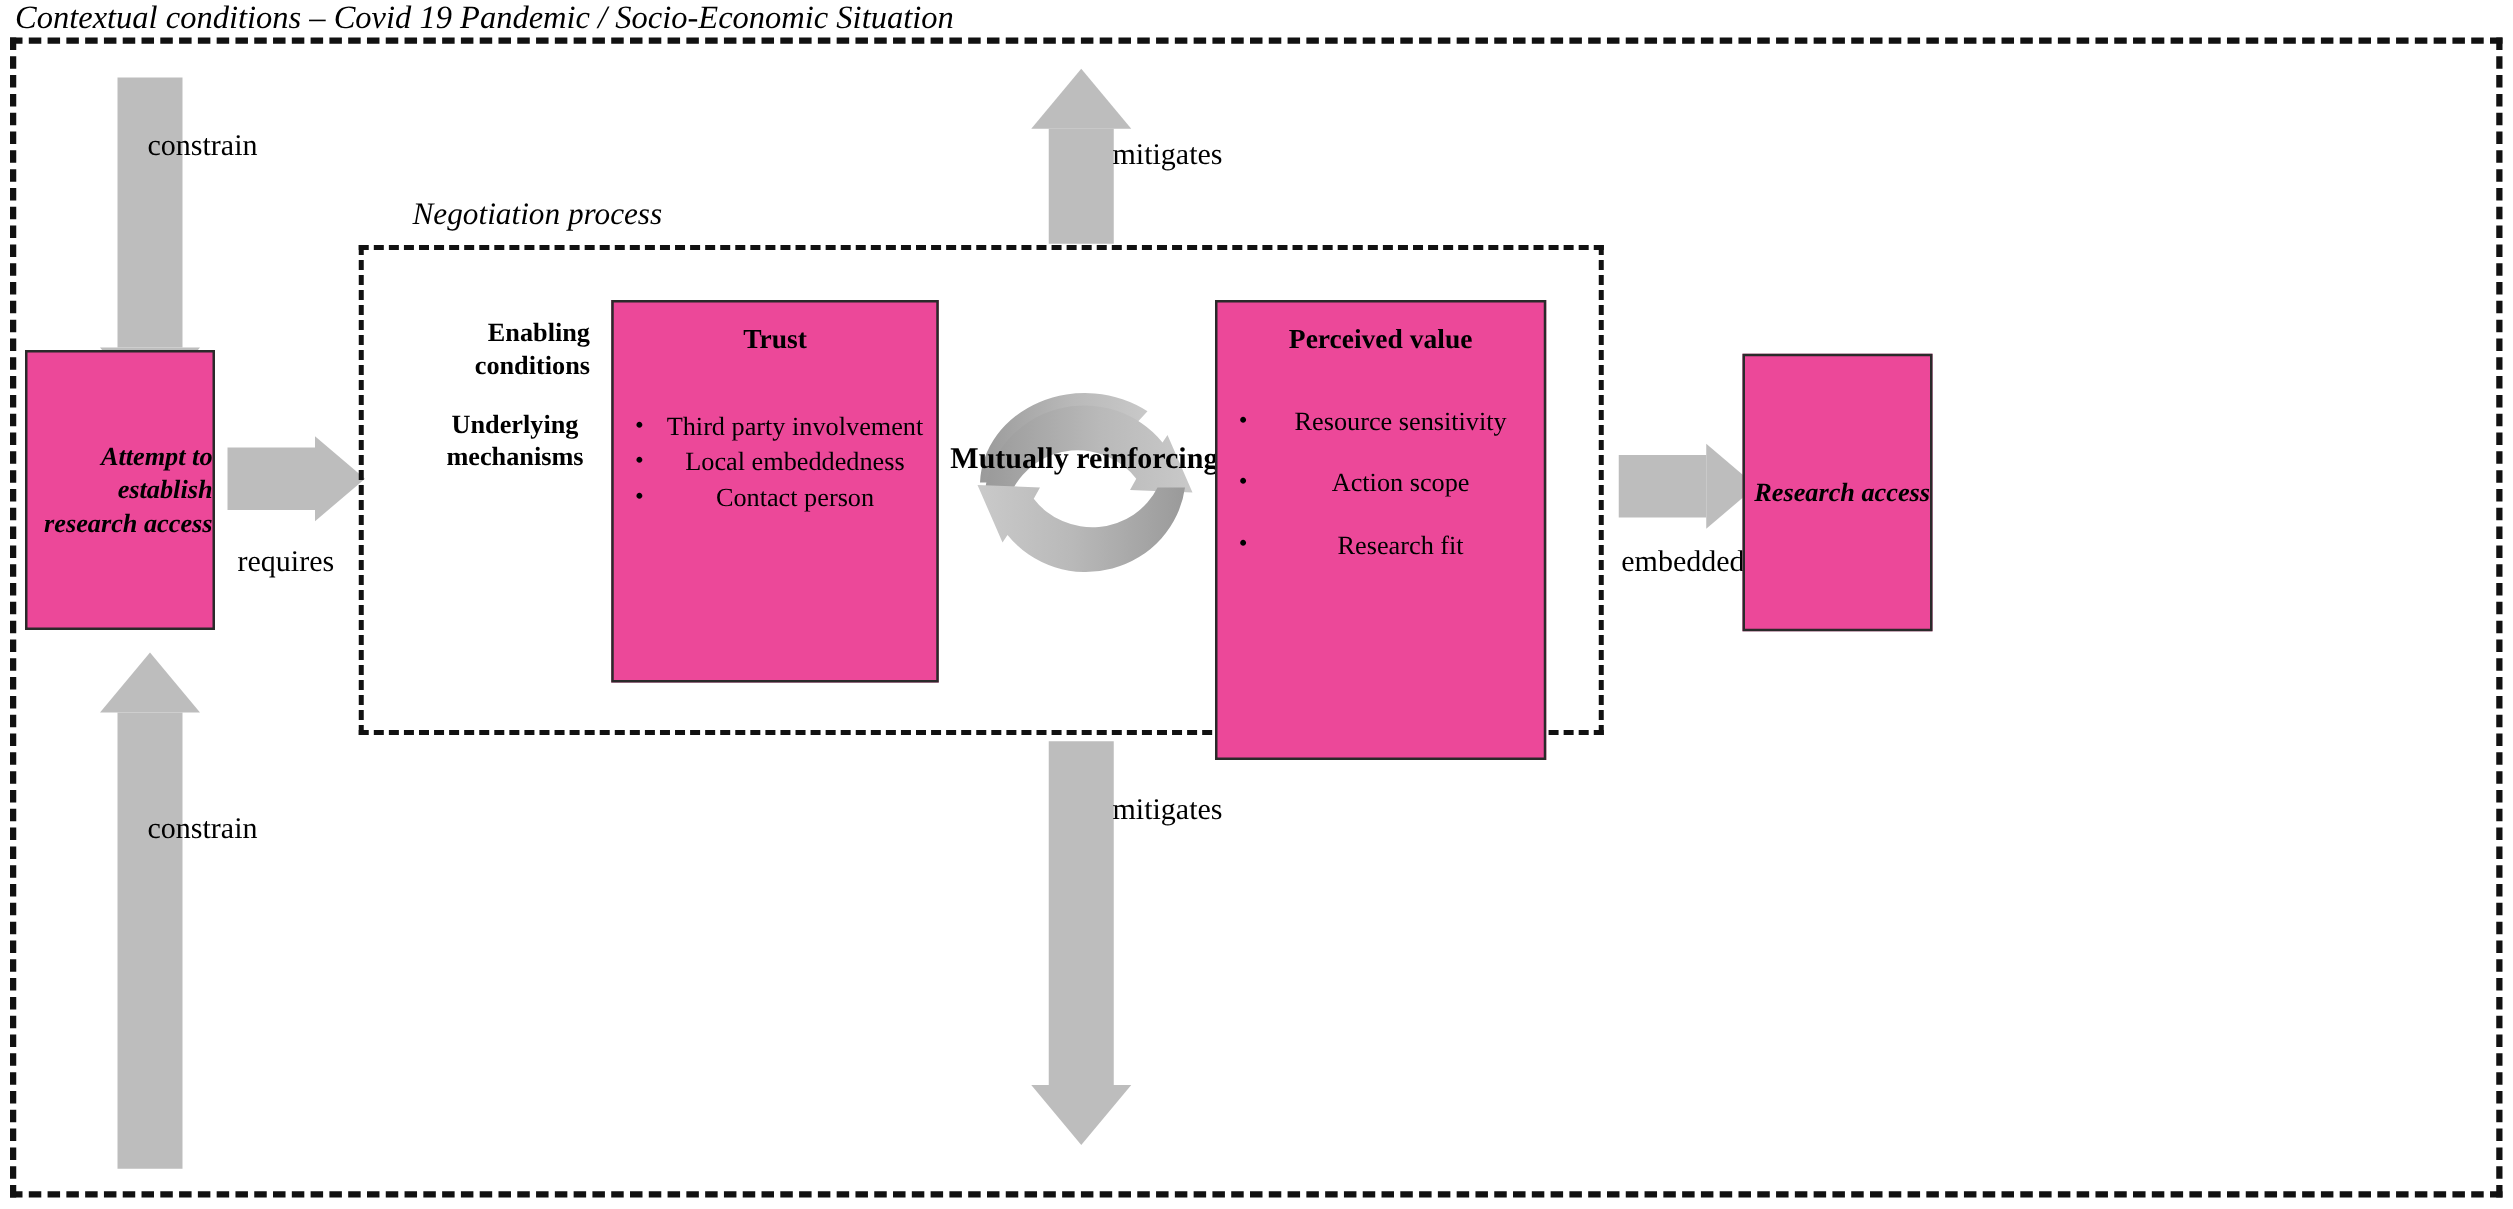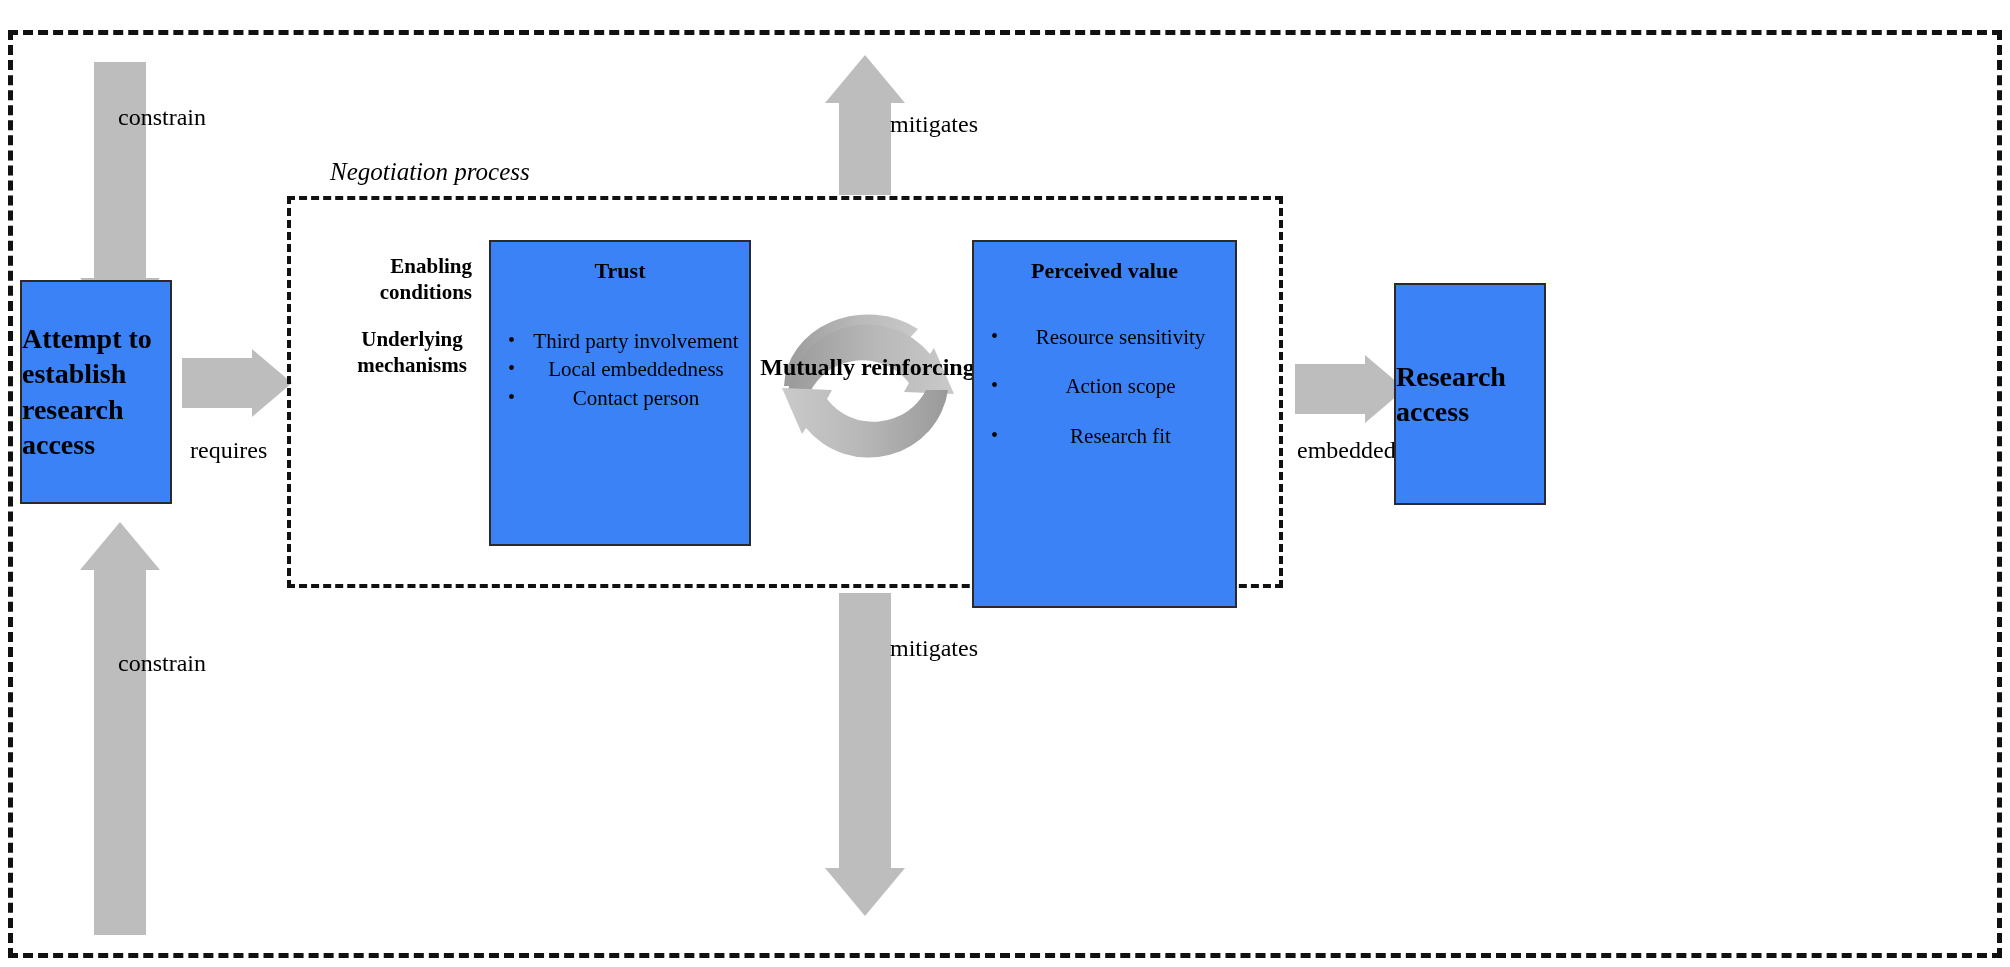--- a/index.html
+++ b/index.html
@@ -19,30 +19,30 @@
     left:287px;top:196px;width:996px;height:392px;
     border:4px dashed #111;box-sizing:border-box;background:transparent;
   }
 
   
   .caption{font-style:italic;font-size:26px;line-height:1.1;white-space:nowrap;}
   #contextual-caption{left:12px;top:0px;}
   #negotiation-caption{left:330px;top:158px;font-size:25px;}
 
   
-  .solidbox{border:2px solid #2a2a2a;box-sizing:border-box;background:#3b82f6;padding-left:28px;}
+  .solidbox{border:2px solid #2a2a2a;box-sizing:border-box;background:#ec4899;padding-left:28px;}
 
   #attempt-box{left:20px;top:280px;width:152px;height:224px;}
   #research-box{left:1394px;top:283px;width:152px;height:222px;}
   #trust-box{left:489px;top:240px;width:262px;height:306px;}
   #value-box{left:972px;top:240px;width:265px;height:368px;}
 
   .box-text-center{
     position:absolute;left:0;right:0;top:50%;transform:translateY(-50%);
-    text-align:left;font-weight:bold;font-size:28px;line-height:1.26;
+    text-align:right;font-weight:bold;font-size:21px;line-height:1.26;font-style:italic;
   }
 
   .card-title{
     position:absolute;left:0;right:0;top:16px;text-align:center;
     font-weight:bold;font-size:22px;
   }
 
   ul.bullets{
     position:absolute;left:14px;right:8px;margin:0;padding:0 0 0 26px;
     list-style:none;font-size:21px;line-height:1.30;text-align:center;
@@ -78,20 +78,21 @@
   #cycle-label{
     position:absolute;left:760px;top:352px;width:215px;text-align:center;
     font-weight:bold;font-size:24px;line-height:1.25;
   }
 </style>
 </head>
 <body>
 
 <div class="canvas">
 
+  <div class="abs caption" id="contextual-caption">Contextual conditions – Covid 19 Pandemic / Socio-Economic Situation</div>
 
   <div class="abs" id="outer-frame"></div>
 
   <div class="abs">
     <div class="v-shaft" style="left:94px;top:62px;width:52px;height:216px;"></div>
     <div class="v-head-down" style="left:80px;top:278px;"></div>
   </div>
   <div class="abs edge-label" style="left:118px;top:104px;">constrain</div>
 
   <div class="abs">

